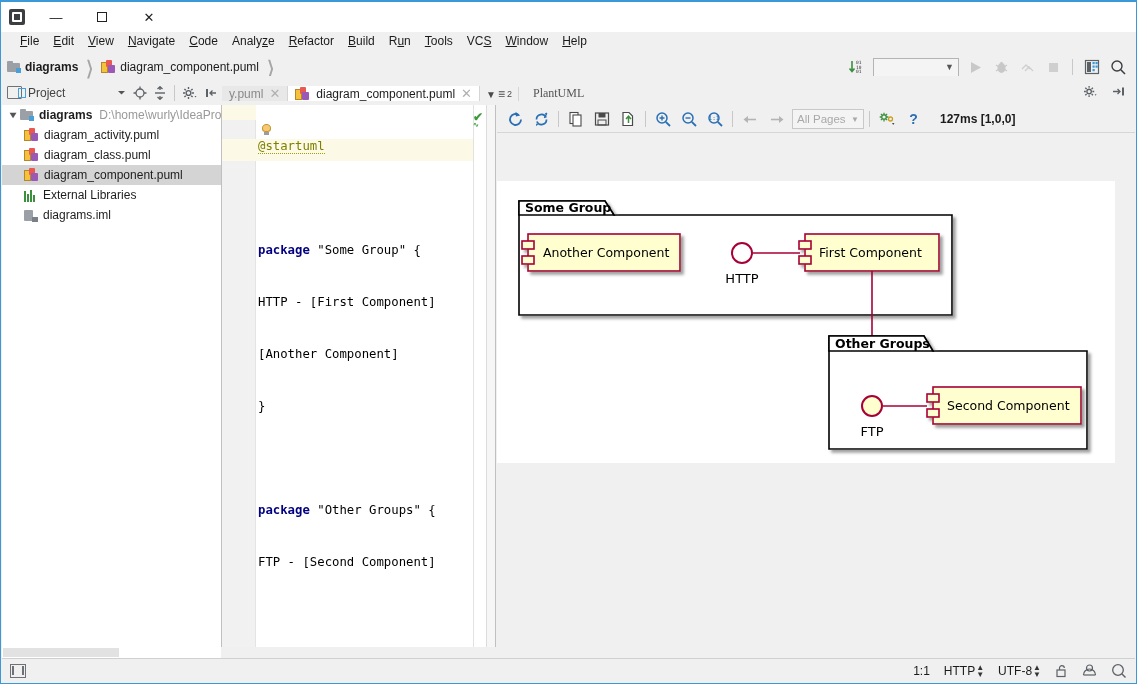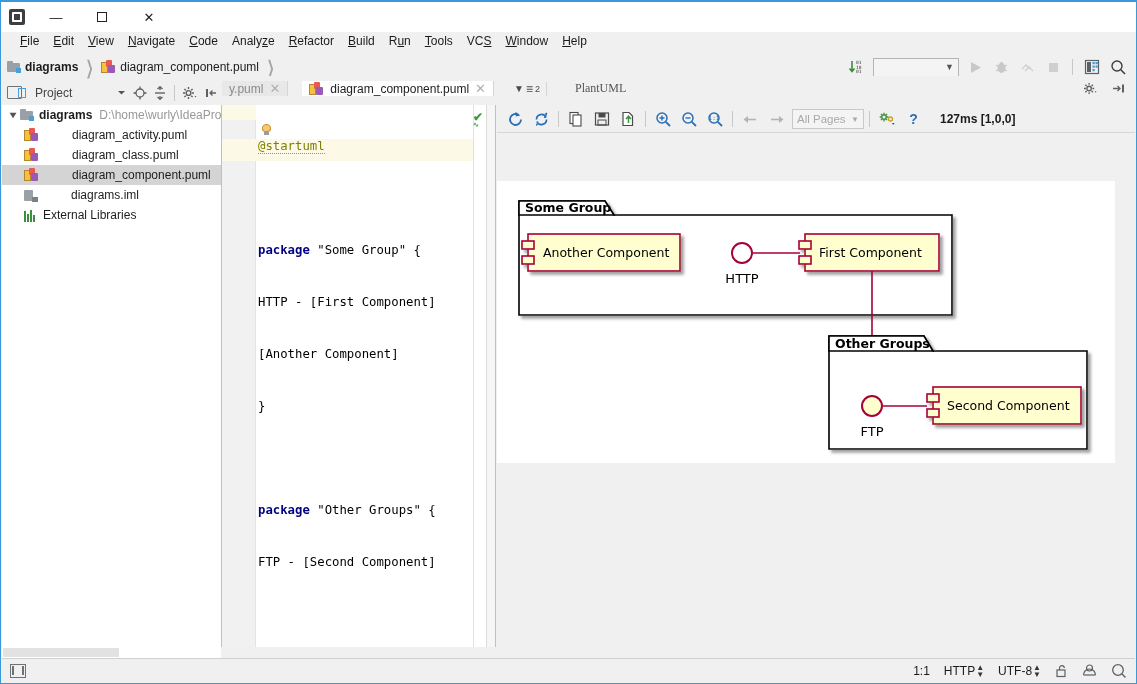--- a/index.html
+++ b/index.html
@@ -118,21 +118,21 @@
   .tb-ico { width: 20px; height: 20px; display: flex; align-items: center; justify-content: center; }
   .muted { opacity: 0.38; }
   .vsep { width: 1px; height: 16px; background: #c8c8c8; margin: 0 3px; }
 
   
   .toolwin-header {
     position: absolute; top: 78px; left: 0; width: 221px; height: 25px;
     background: #f0f0f0; display: flex; align-items: center;
     padding-left: 6px; gap: 2px;
   }
-  .toolwin-title { font-size: 12px; color: #444; margin-left: 11px; margin-right: auto; }
+  .toolwin-title { font-size: 12px; color: #444; margin-left: 4px; margin-right: auto; }
   .project-ico {
     width: 15px; height: 13px; border: 1.4px solid #6e7276;
     position: relative; flex: none; border-radius: 1px;
   }
   .project-ico::after {
     content: ""; position: absolute; right: -5px; top: 1px;
     width: 6px; height: 8px; border: 1.4px solid #4a9fd8;
   }
 
   .proj-panel {
@@ -142,21 +142,21 @@
   }
   .tree-row {
     height: 20px; display: flex; align-items: center;
     font-size: 12px; white-space: nowrap; padding-left: 4px;
   }
   .tree-row.selected { background: #d4d4d4; }
   .twisty {
     width: 14px; text-align: center; color: #555; font-size: 9px;
     transform: scaleX(1.3); flex: none;
   }
-  .indent-1 { padding-left: 22px; gap: 28px; }
+  .indent-1 { padding-left: 22px; }
   .node-label { margin-left: 5px; }
   .node-label.bold { font-weight: bold; }
   .node-path { margin-left: 7px; color: #999; }
   .iml-ico { width: 14px; height: 13px; position: relative; flex: none; }
   .iml-ico::before {
     content: ""; position: absolute; left: 0; top: 1px;
     width: 9px; height: 11px; background: #9aa0a6; border-radius: 1px;
   }
   .iml-ico::after {
     content: ""; position: absolute; left: 8px; bottom: 0;
@@ -173,21 +173,21 @@
     background: #ffffff;
   }
   .proj-hscroll .thumb {
     position: absolute; left: 1px; top: 1px; width: 116px; height: 9px;
     background: #e2e2e2;
   }
 
   
   .tabstrip {
     position: absolute; top: 74px; left: 221px; right: 0; height: 25px;
-    background: #f0f0f0; display: flex; align-items: center; gap: 14px;
+    background: #f0f0f0; display: flex; align-items: flex-end;
   }
   .tab {
     display: flex; align-items: center; padding: 0 7px; gap: 6px;
     font-size: 12px; position: relative;
     border-right: 1px solid #d5d5d5;
   }
   .tab.inactive { color: #8a8a8a; background: #e8e8e8; }
   .tab.active { background: #ffffff; }
   .tab .x { color: #b0b0b0; font-size: 13px; }
   .tab-dropdown {
@@ -475,32 +475,32 @@
       <span class="node-label">diagram_class.puml</span>
     </div>
     <div class="tree-row indent-1 selected">
       <span class="puml-ico">
           <i class="p1"></i>
           <i class="p2"></i>
           <i class="p3"></i>
         </span>
       <span class="node-label">diagram_component.puml</span>
     </div>
-    <div class="tree-row indent-1">
-      <span class="iml-ico"></span>
-      <span class="node-label">diagrams.iml</span>
-    </div>
     <div class="tree-row" style="padding-left:22px">
       <span class="lib-ico">
         <i style="height:11px"></i>
           <i style="height:8px"></i>
           <i style="height:12px"></i>
           <i style="height:7px"></i>
       </span>
       <span class="node-label">External Libraries</span>
+    </div>
+    <div class="tree-row indent-1">
+      <span class="iml-ico"></span>
+      <span class="node-label">diagrams.iml</span>
     </div>
   </div>
   <div class="proj-hscroll">
     <div class="thumb"></div>
   </div>
 
   <div class="tabstrip">
     <div class="tab inactive">
       <span>y.puml</span>
       <span class="x">✕</span>

